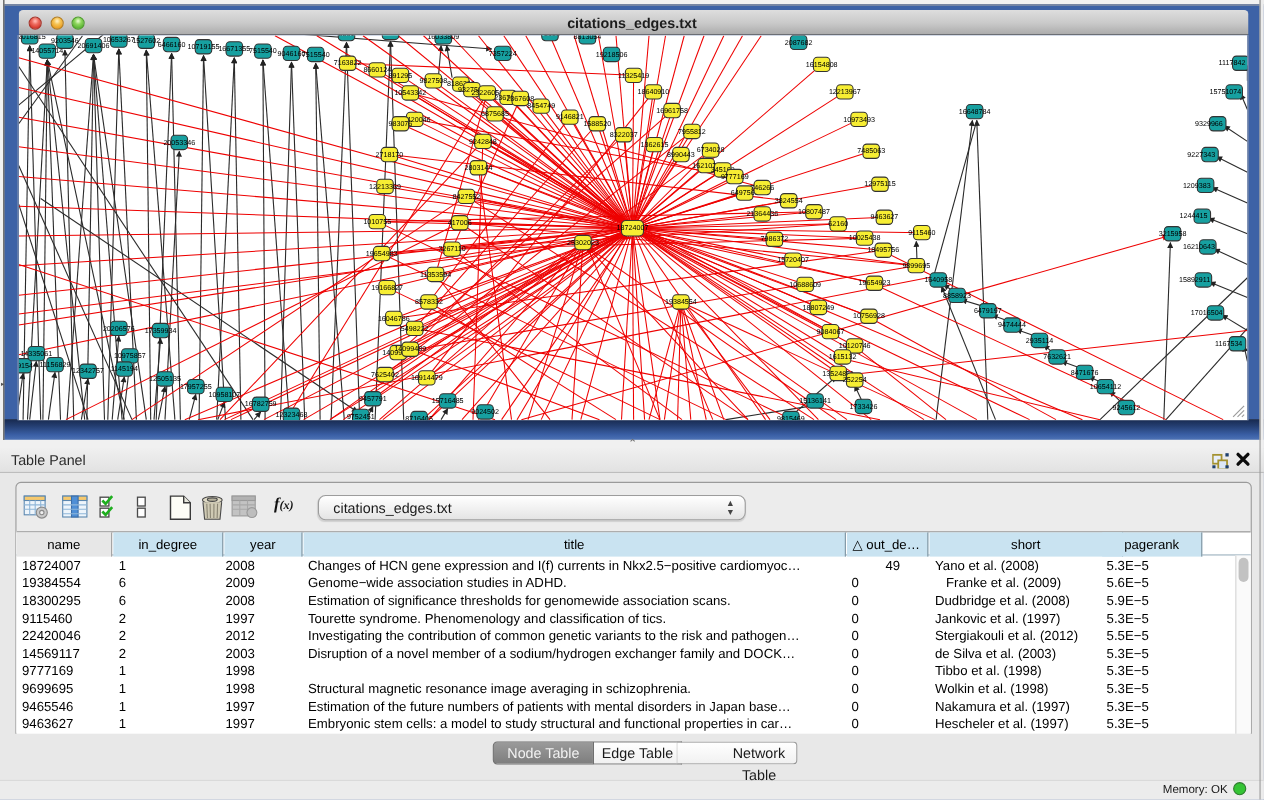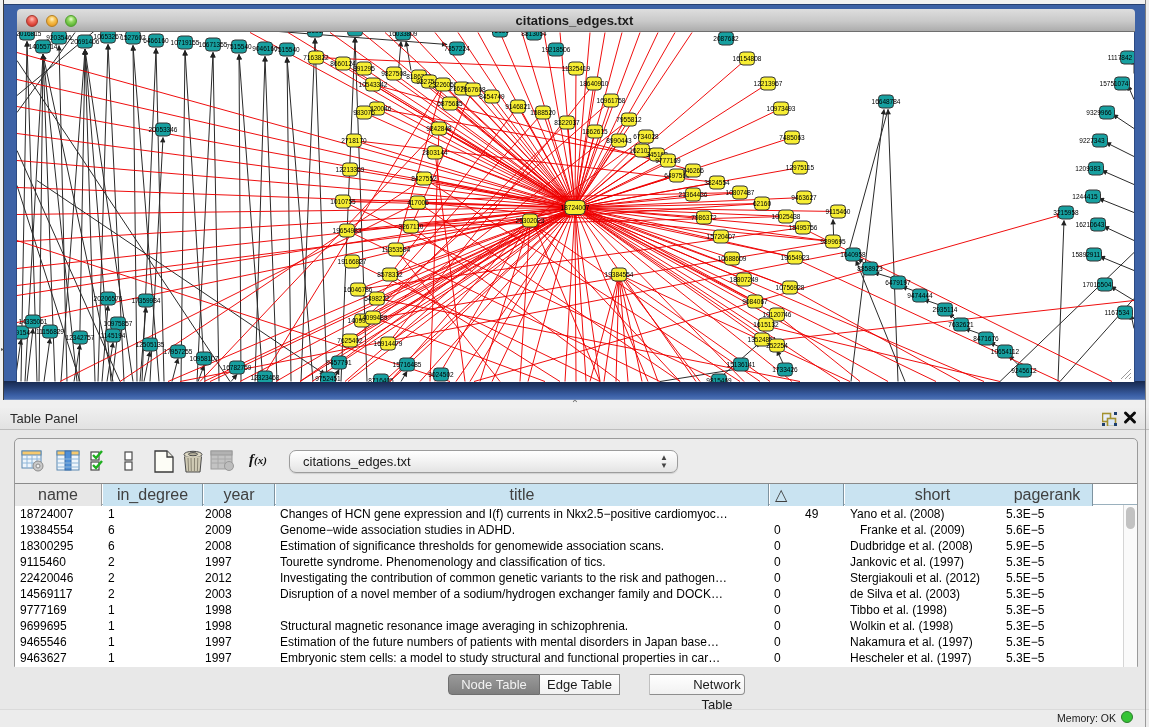--- a/index.html
+++ b/index.html
@@ -31,35 +31,35 @@
 #close-ic { left:1123px; top:410px; width:15px; height:15px; z-index:2; }
 #panel { left:14px; top:438px; width:1124px; height:229px; background:#ececec;
   border:1px solid #9a9a9a; border-radius:5px 5px 0 0; border-bottom:1px solid #9a9a9a; }
 .ticon { top:450px; z-index:2; }
 #combo { left:289px; top:450px; width:389px; height:23px; border:1px solid #9c9c9c; border-radius:7px;
   background:linear-gradient(#ffffff,#f2f2f2 50%,#e4e4e4); box-shadow:0 1px 1px rgba(0,0,0,.12); z-index:2; }
 #combo .txt { position:absolute; left:13px; top:3px; font-size:13px; color:#1a1a1a; }
 #combo .arr { position:absolute; right:9px; top:3px; font-size:8px; color:#444; line-height:8px; text-align:center; }
 
 #thead { left:15px; top:483px; width:1122px; height:22px; background:#fff; border-top:1px solid #8a8a8a; border-bottom:1px solid #9ab0bd; z-index:2; }
-.th { position:absolute; top:0; height:22px; font-size:16px; color:#404040; text-align:center; line-height:22px;
+.th { position:absolute; top:0; height:22px; font-size:12px; color:#000000; text-align:center; line-height:22px;
   background:#c9e3f1; border-right:1px solid #7e93a0; overflow:hidden; }
 #tbody { left:15px; top:505px; width:1108px; height:162px; background:#fff; overflow:hidden; z-index:1; }
 .trow { position:absolute; left:0; width:1149px; height:16px; font-size:12px; line-height:16px; color:#000; }
 .trow span { position:absolute; top:0; white-space:nowrap; }
 #tablebg { left:15px; top:483px; width:1122px; height:184px; background:#fff; }
 #vsb { left:1123px; top:505px; width:14px; height:162px; background:#fafafa; border-left:1px solid #d5d5d5; z-index:2; }
 #vsb .thumb { position:absolute; left:2px; top:2px; width:9px; height:22px; border-radius:5px; background:#c2c2c2; }
 
 #tabs { left:429px; top:674px; width:294px; height:21px; z-index:2;margin-left:19px; }
 .seg { position:absolute; top:0; height:21px; font-size:13px; line-height:20px; text-align:center;
   border:1px solid #8e8e8e; background:linear-gradient(#ffffff,#f1f1f1); color:#1a1a1a; }
 #seg1 { left:0; width:92px; border-radius:4px 0 0 4px; background:linear-gradient(#9a9a9a,#7e7e7e); color:#f2f2f2; border-color:#6f6f6f; }
 #seg2 { left:92px; width:80px; border-left:none; }
-#seg3 { left:201px; width:96px; border-left:1px solid #c0c0c0; border-radius:0 4px 4px 0;padding-left:40px; }
+#seg3 { left:167px; width:110px; border-left:1px solid #c0c0c0; border-radius:0 4px 4px 0;padding-left:40px; }
 
 #status { left:0; top:709px; width:1149px; height:18px; background:#ececec; border-top:1px solid #dadada; }
 #mem { position:absolute; right:33px; top:712px; font-size:10.5px; color:#1a1a1a; }
 #memdot { position:absolute; left:1121px; top:711px; width:12px; height:12px; border-radius:50%;
   background:#35c435; border:1px solid #2d7c2d; }
 #winedge { left:1145px; top:400px; width:1px; height:327px; background:#9a9a9a; z-index:6; }
 .arrowmark { left:1px; top:345px; font-size:6px; color:#555; z-index:6; }
 </style></head>
 <body>
 <div class="abs" id="desktop"></div>

